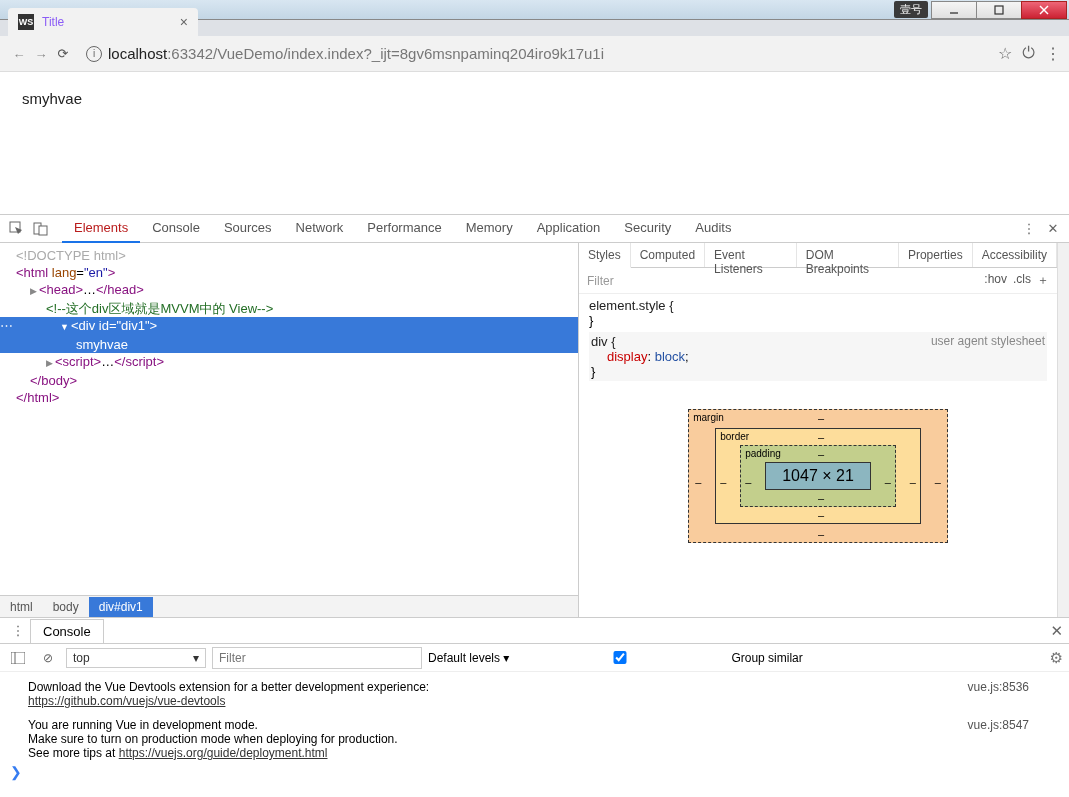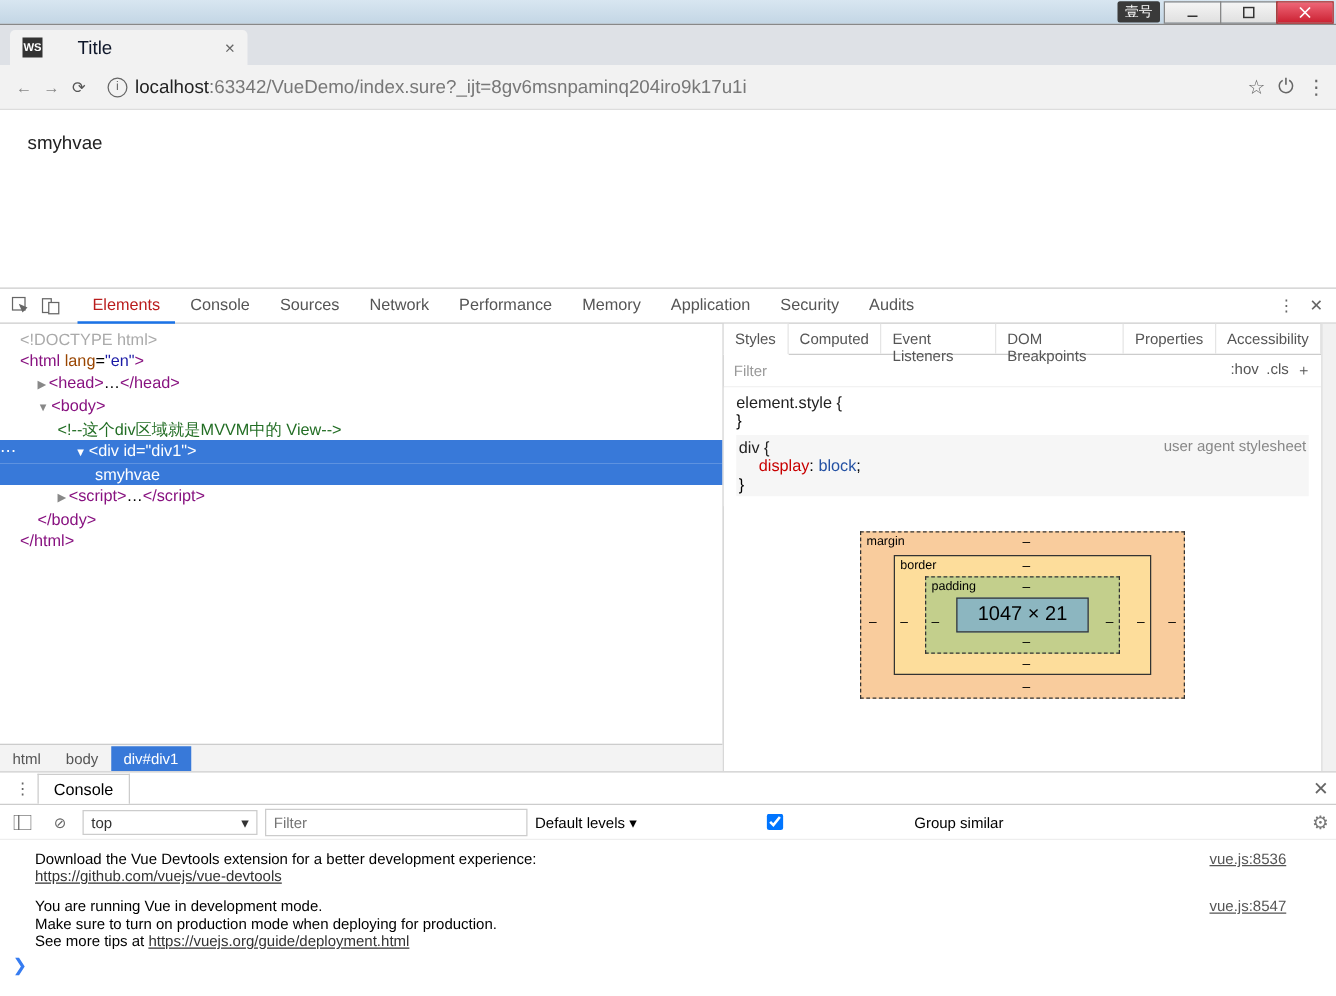--- a/index.html
+++ b/index.html
@@ -6,24 +6,24 @@
 body { width:1069px; height:797px; background:#f0f0f0; overflow:hidden; font-size:13px; }
 
 
 .win-titlebar { height:20px; background:linear-gradient(#d8e6f1,#c3d6e5); display:flex; justify-content:flex-end; align-items:center; padding:0 2px; border-bottom:1px solid #888; }
 .win-ime { background:#3a3a3a; color:#fff; font-size:11px; padding:1px 6px; margin-right:4px; border-radius:2px; }
 .win-btn { width:46px; height:18px; display:flex; align-items:center; justify-content:center; font-size:11px; background:linear-gradient(#f5f5f5,#e0e0e0); border:1px solid #888; margin-left:-1px; cursor:pointer; }
 .win-btn.close { background:linear-gradient(#e67,#c23); color:#fff; border-color:#a22; }
 
 
 .browser { background:#fff; height:777px; display:flex; flex-direction:column; }
-.tab-strip { height:32px; background:#dee1e6; display:flex; align-items:flex-end; padding-left:8px; }
+.tab-strip { height:16px; background:#dee1e6; display:flex; align-items:flex-end; padding-left:8px; }
 .tab { height:28px; background:#f2f2f2; border-radius:4px 4px 0 0; display:flex; align-items:center; padding:0 10px; min-width:190px; position:relative; }
 .tab .favicon { width:16px; height:16px; background:#333; color:#fff; font-size:9px; font-weight:bold; display:flex; align-items:center; justify-content:center; margin-right:8px; }
-.tab .title { flex:1; font-size:15px; color:#0f172a;margin-left:20px; }
+.tab .title { flex:1; font-size:12px; color:#8b5cf6; }
 .tab .close { color:#666; font-size:14px; cursor:pointer; }
 .new-tab { color:#666; font-size:16px; padding:0 8px; cursor:pointer; }
 
 .addr-bar { height:36px; background:#f2f2f2; display:flex; align-items:center; padding:0 8px; border-bottom:1px solid #ddd; }
 .nav-btn { width:22px; height:22px; display:flex; align-items:center; justify-content:center; color:#888; cursor:pointer; }
 .nav-btn.enabled { color:#555; }
 .url-box { flex:1; display:flex; align-items:center; margin:0 6px; padding:0 6px; height:28px; }
 .url-info { width:16px; height:16px; border:1.3px solid #666; border-radius:50%; display:flex; align-items:center; justify-content:center; font-size:10px; color:#666; margin-right:6px; }
 .url-text { font-size:15px; color:#777; }
 .url-text .host { color:#222; }
@@ -91,21 +91,21 @@
 .console-drawer { border-top:1px solid #ccc; background:#fff; height:180px; display:flex; flex-direction:column; }
 .cd-header { height:26px; display:flex; align-items:center; border-bottom:1px solid #ccc; padding:0 6px; }
 .cd-tab { padding:4px 12px; font-size:13px; border:1px solid #ccc; border-bottom:none; background:#fff; }
 .cd-close { margin-left:auto; color:#666; font-size:15px; cursor:pointer; }
 .cd-toolbar { height:28px; display:flex; align-items:center; padding:0 6px; border-bottom:1px solid #eee; font-size:12px; gap:6px; }
 .cd-toolbar .sel { border:1px solid #ccc; padding:2px 6px; min-width:140px; display:flex; justify-content:space-between; color:#333; }
 .cd-toolbar input { border:1px solid #ccc; padding:3px 6px; width:210px; font-size:12px; }
 .cd-gear { margin-left:auto; color:#777; cursor:pointer; font-size:15px; }
 .cd-body { flex:1; font-family:Consolas,monospace; font-size:12px; padding:6px 0; overflow:hidden; }
 .cd-msg { padding:2px 28px; position:relative; }
-.cd-link { float:right; color:#545454; text-decoration:underline; margin-right:12px; }
+.cd-link { float:right; color:#545454; margin-right:12px; }
 .cd-url { text-decoration:underline; color:#333; }
 .cd-prompt { color:#367cf1; padding:2px 10px; font-size:14px; }
 
 .vbar { width:12px; background:#f1f1f1; border-left:1px solid #ddd; }
 </style>
 </head>
 <body>
 
 <div class="win-titlebar">
   <span class="win-ime">壹号</span>
@@ -137,21 +137,21 @@
     </div>
     <span class="new-tab"></span>
   </div>
 
   <div class="addr-bar">
     <div class="nav-btn">←</div>
     <div class="nav-btn">→</div>
     <div class="nav-btn enabled">⟳</div>
     <div class="url-box">
       <span class="url-info">i</span>
-      <span class="url-text"><span class="host">localhost</span><span>:63342/VueDemo/index.sure?_ijt=8gv6msnpaminq204iro9k17u1i</span></span>
+      <span class="url-text"><span class="host">localhost</span><span>:63342/VueDemo/index.index?_ijt=8gv6msnpaminq204iro9k17u1i</span></span>
     </div>
     <div class="url-icons">
       <span>☆</span>
       <span>⏻</span>
       <span>⋮</span>
     </div>
   </div>
 
   <div class="page">
     <span>smyhvae</span>
@@ -186,21 +186,20 @@
       <div class="dt-icon">✕</div>
     </div>
 
     <div class="dt-body">
 
       <div class="elements">
         <div class="dom-tree">
           <div class="dom-line"><span class="gray">&lt;!DOCTYPE html&gt;</span></div>
           <div class="dom-line"><span class="tag">&lt;<span>html</span></span> <span class="attr">lang</span>=<span class="val">"en"</span><span class="tag">&gt;</span></div>
           <div class="dom-line i1"><span class="arrow">▶</span><span class="tag">&lt;<span>head</span>&gt;</span>…<span class="tag">&lt;/<span>head</span>&gt;</span></div>
-          <div class="dom-line i1"><span class="arrow">▼</span><span class="tag">&lt;<span>body</span>&gt;</span></div>
           <div class="dom-line i2"><span class="comment">&lt;!--这个div区域就是MVVM中的 View--&gt;</span></div>
           <div class="dom-line i3 sel"><span class="dots">⋯</span><span class="arrow" style="color:#fff">▼</span><span class="tag">&lt;<span>div</span></span> <span class="attr">id</span>=<span class="val">"div1"</span><span class="tag">&gt;</span></div>
           <div class="dom-line i4 sel"><span>smyhvae</span></div>
           <div class="dom-line i2"><span class="arrow">▶</span><span class="tag">&lt;<span>script</span>&gt;</span>…<span class="tag">&lt;/<span>script</span>&gt;</span></div>
           <div class="dom-line i1"><span class="tag">&lt;/<span>body</span>&gt;</span></div>
           <div class="dom-line"><span class="tag">&lt;/<span>html</span>&gt;</span></div>
         </div>
         <div class="crumbs">
           <span class="crumb">html</span>
           <span class="crumb">body</span>

